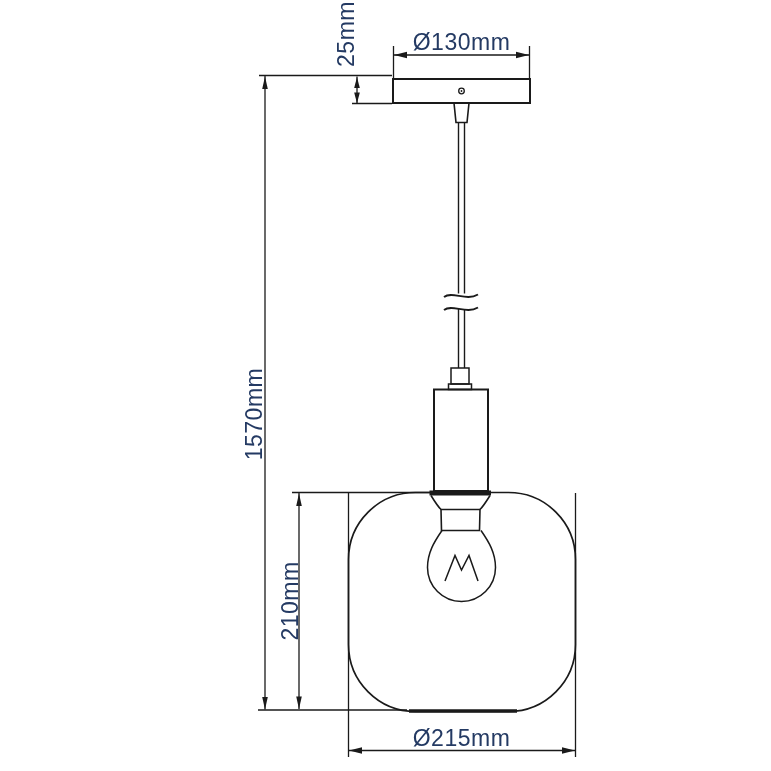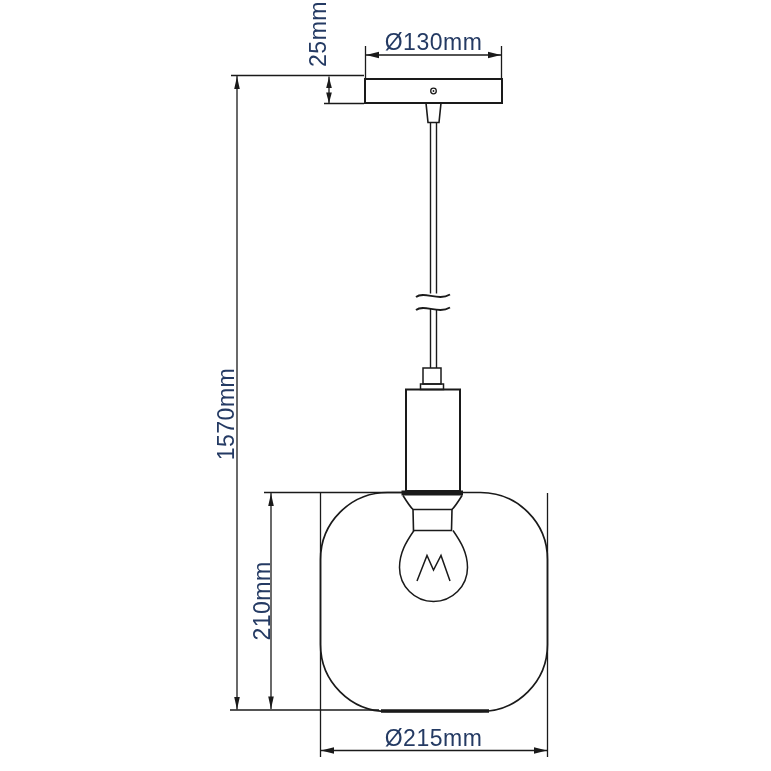--- a/index.html
+++ b/index.html
@@ -9,20 +9,21 @@
     height: 771px;
     background: #ffffff;
     font-family: "Liberation Sans", sans-serif;
     overflow: hidden;
   }
   #canvas {
     position: relative;
     width: 639px;
     height: 771px;
     background: var(--bg, #ffffff);
+    margin-left: 28px;
   }
   svg { display: block; }
   .line  { stroke: var(--line, #1a1a1a); fill: none; }
   .fill  { fill: var(--line, #1a1a1a); stroke: none; }
   .dimtxt {
     fill: var(--dimtext, #243a63);
     font-family: "Liberation Sans", sans-serif;
     font-size: 23px;
     letter-spacing: 0.5px;
   }

